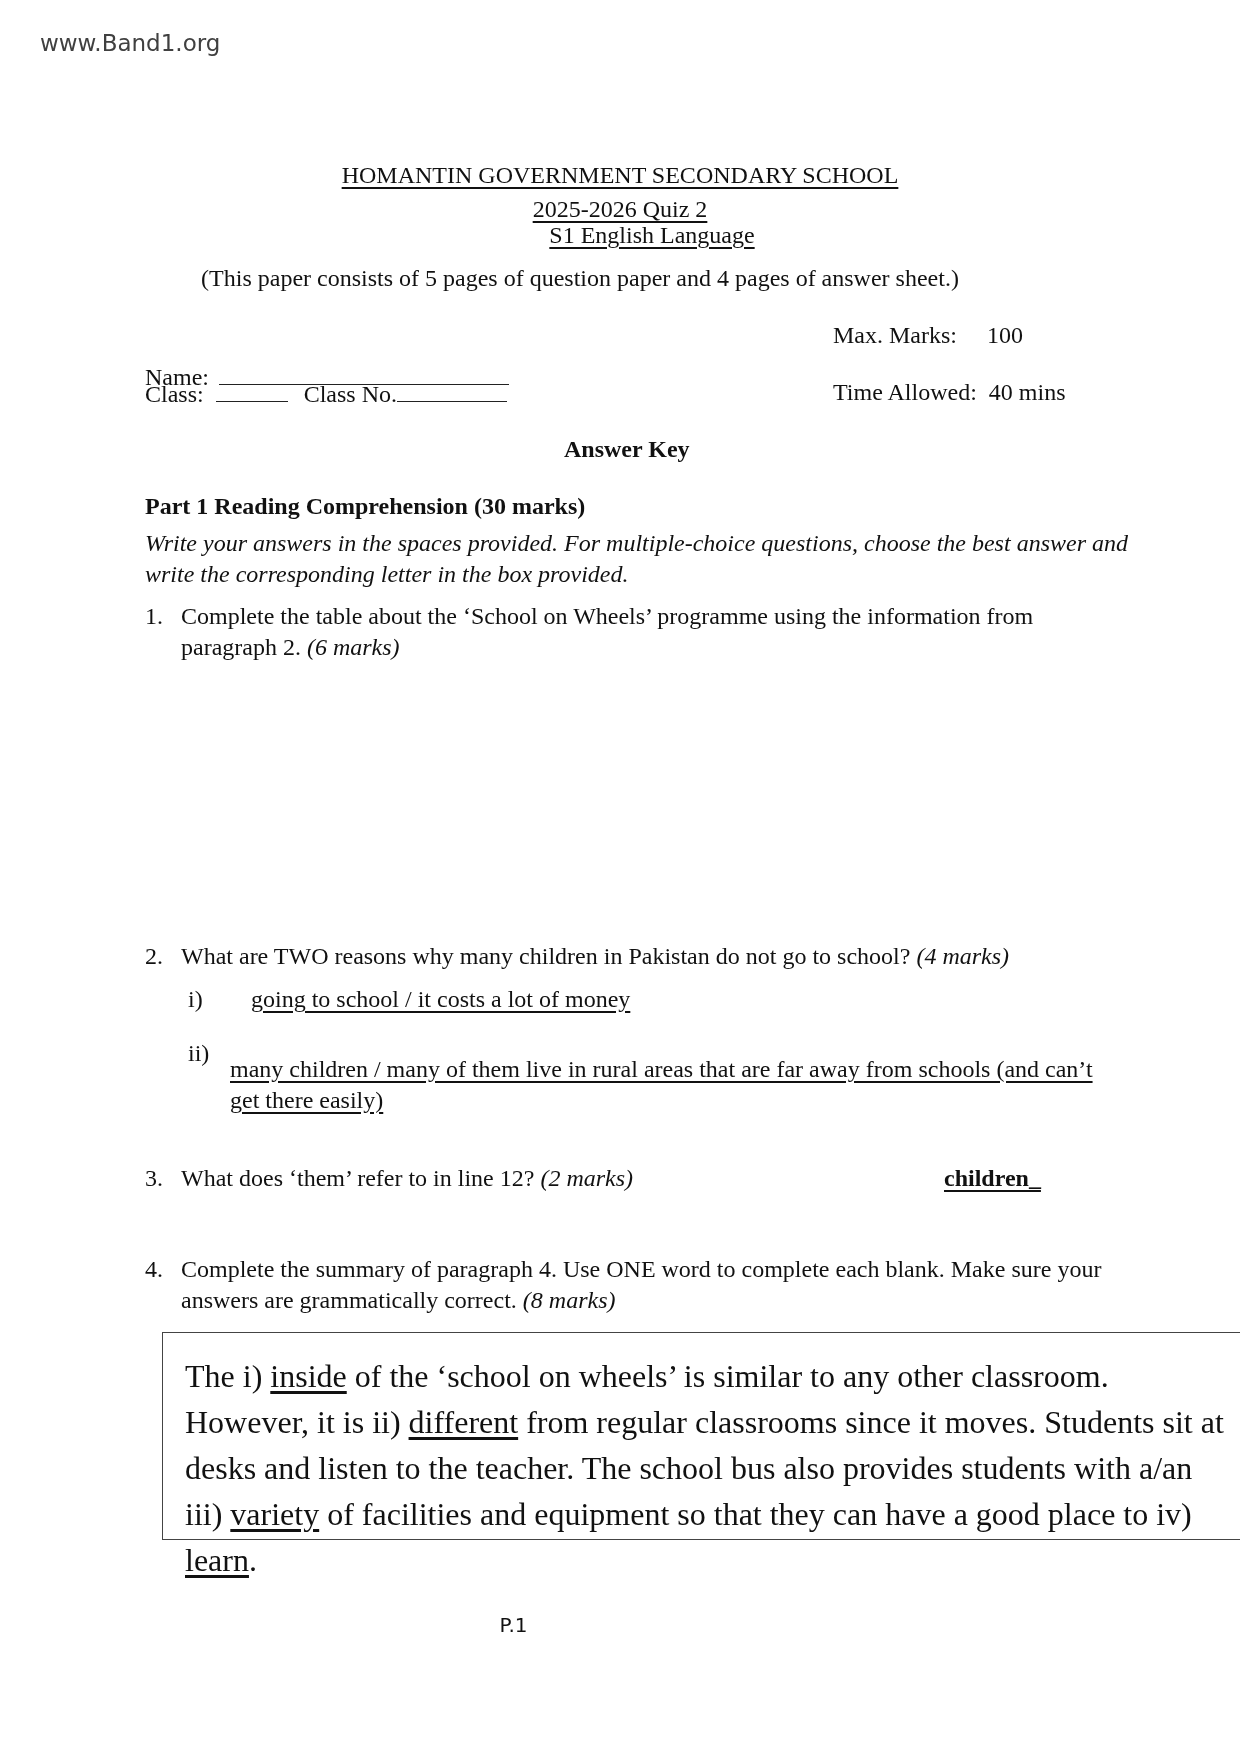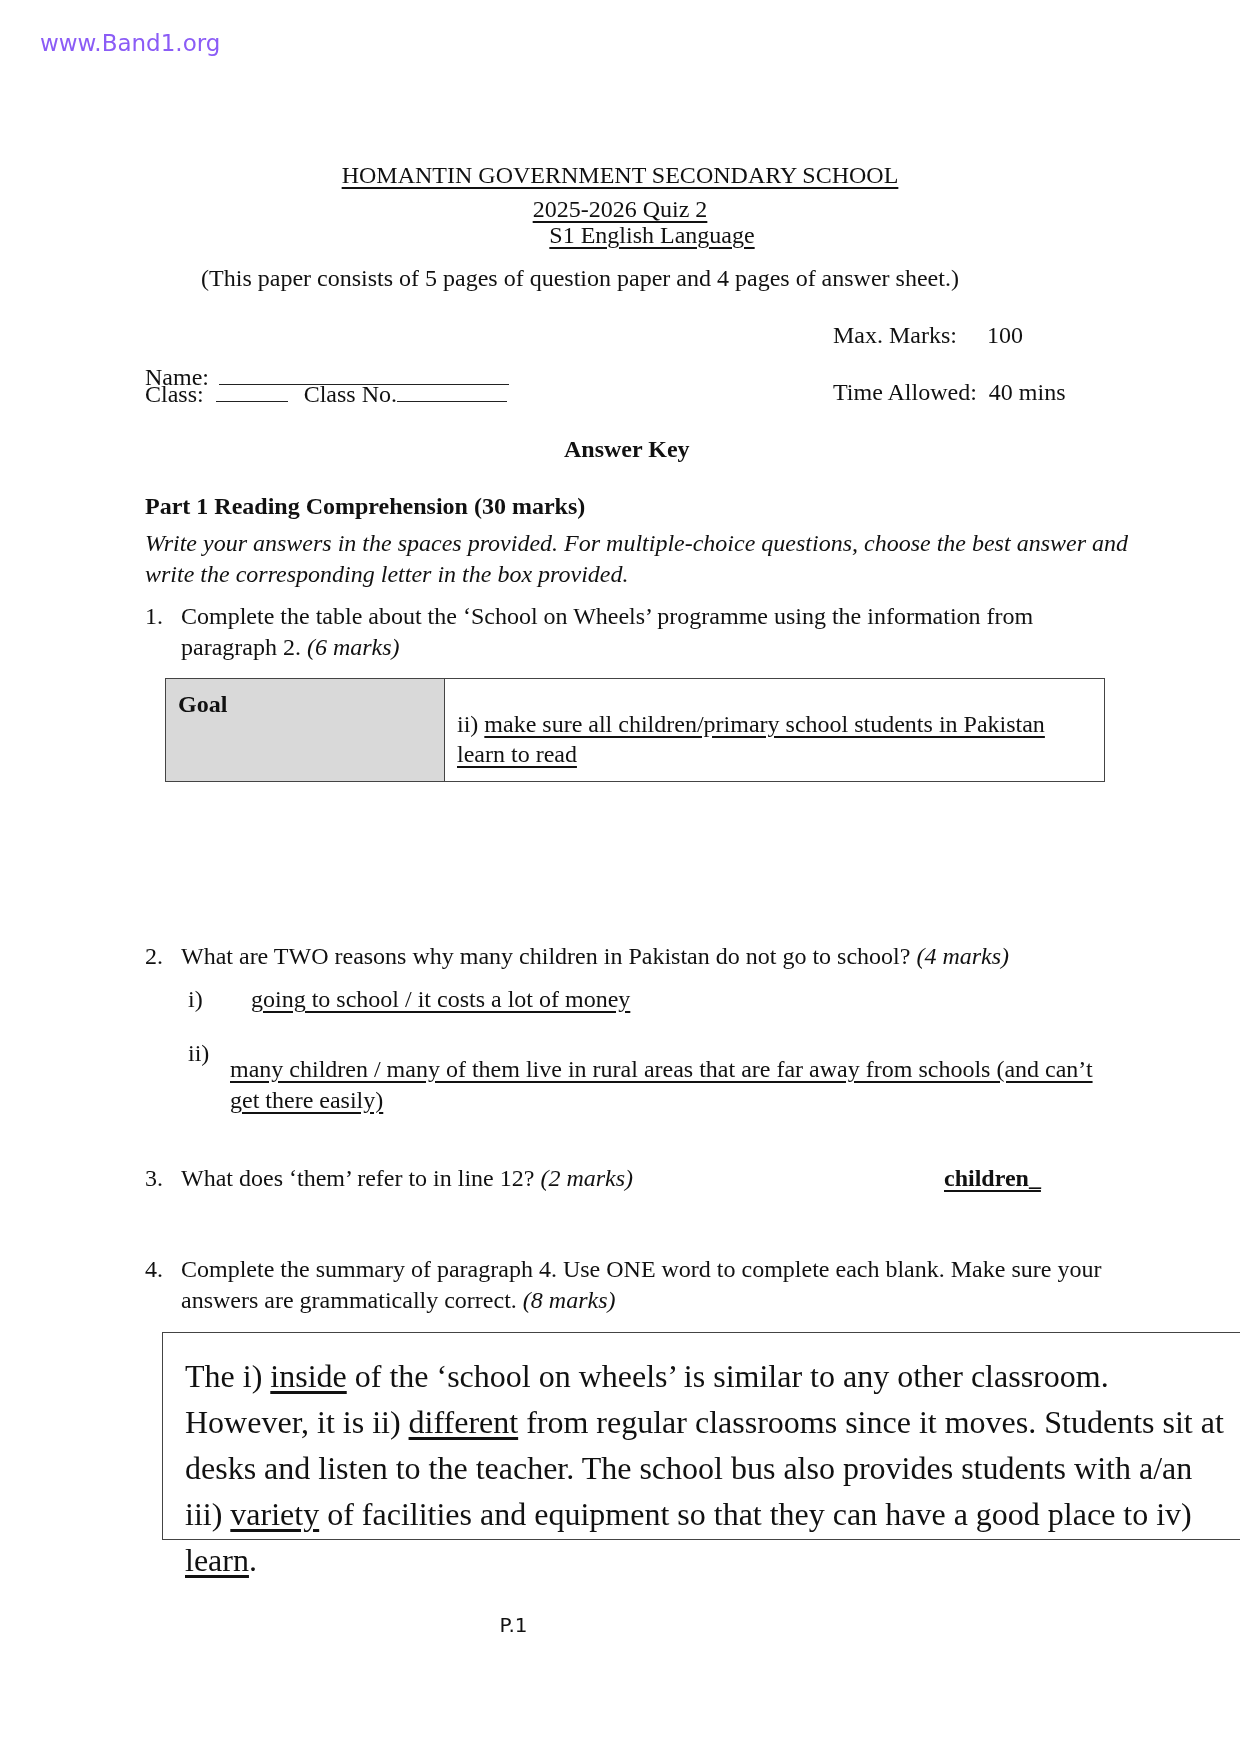--- a/index.html
+++ b/index.html
@@ -1,21 +1,21 @@
 <!DOCTYPE html>
 <html><head>
   <meta charset="utf-8">
   <style>
     html, body { margin: 0; padding: 0; background: #ffffff; }
     body {
       width: 1240px; height: 1754px; position: relative; overflow: hidden;
       font-family: "Liberation Serif", serif; color: #111;
     }
     .abs { position: absolute; }
-    .site { left: 40px; top: 30px; font-family: "DejaVu Sans", sans-serif; font-size: 23px; color: #8b5cf6; }
+    .site { left: 40px; top: 30px; font-family: "DejaVu Sans", sans-serif; font-size: 23px; color: #404040; }
     .center { left: 0; width: 1240px; text-align: center; }
     .hdr { font-size: 24px; text-decoration: underline; text-underline-offset: 4px; }
     .sub { font-size: 24px; }
     .t24 { font-size: 24px; }
     .u { text-decoration: underline; text-underline-offset: 4px; }
     .bold { font-weight: bold; }
     .ital { font-style: italic; }
     .blank { display: inline-block; border-bottom: 1.5px solid #222; height: 22px; vertical-align: baseline; }
     table.q1 {
       position: absolute; left: 165px; top: 678px; width: 940px;
@@ -68,27 +68,20 @@
 <div class="abs t24" style="left:145px; top:601px; width:960px; line-height:31px;">
   <span style="position:absolute; left:0;">1.</span>
   <div style="margin-left:36px;">
     <span>Complete the table about the ‘School on Wheels’ programme using the information from paragraph 2.</span>
     <span class="ital">(6 marks)</span>
   </div>
 </div>
 
 <table class="q1">
   <tbody>
-  <tr style="height:94px;">
-    <td class="lbl">Goal</td>
-    <td class="val" style="padding-top:30px; line-height:30px;">
-      <span>ii)</span>
-      <span class="u">make sure all children/primary school students in Pakistan learn to read</span>
-    </td>
-  </tr>
 </tbody>
   </table>
 
 <div class="abs t24" style="left:145px; top:943px; width:980px;">
   <span style="position:absolute; left:0;">2.</span>
   <div style="margin-left:36px;">
     <span>What are TWO reasons why many children in Pakistan do not go to school?</span>
     <span class="ital">(4 marks)</span>
   </div>
 </div>

